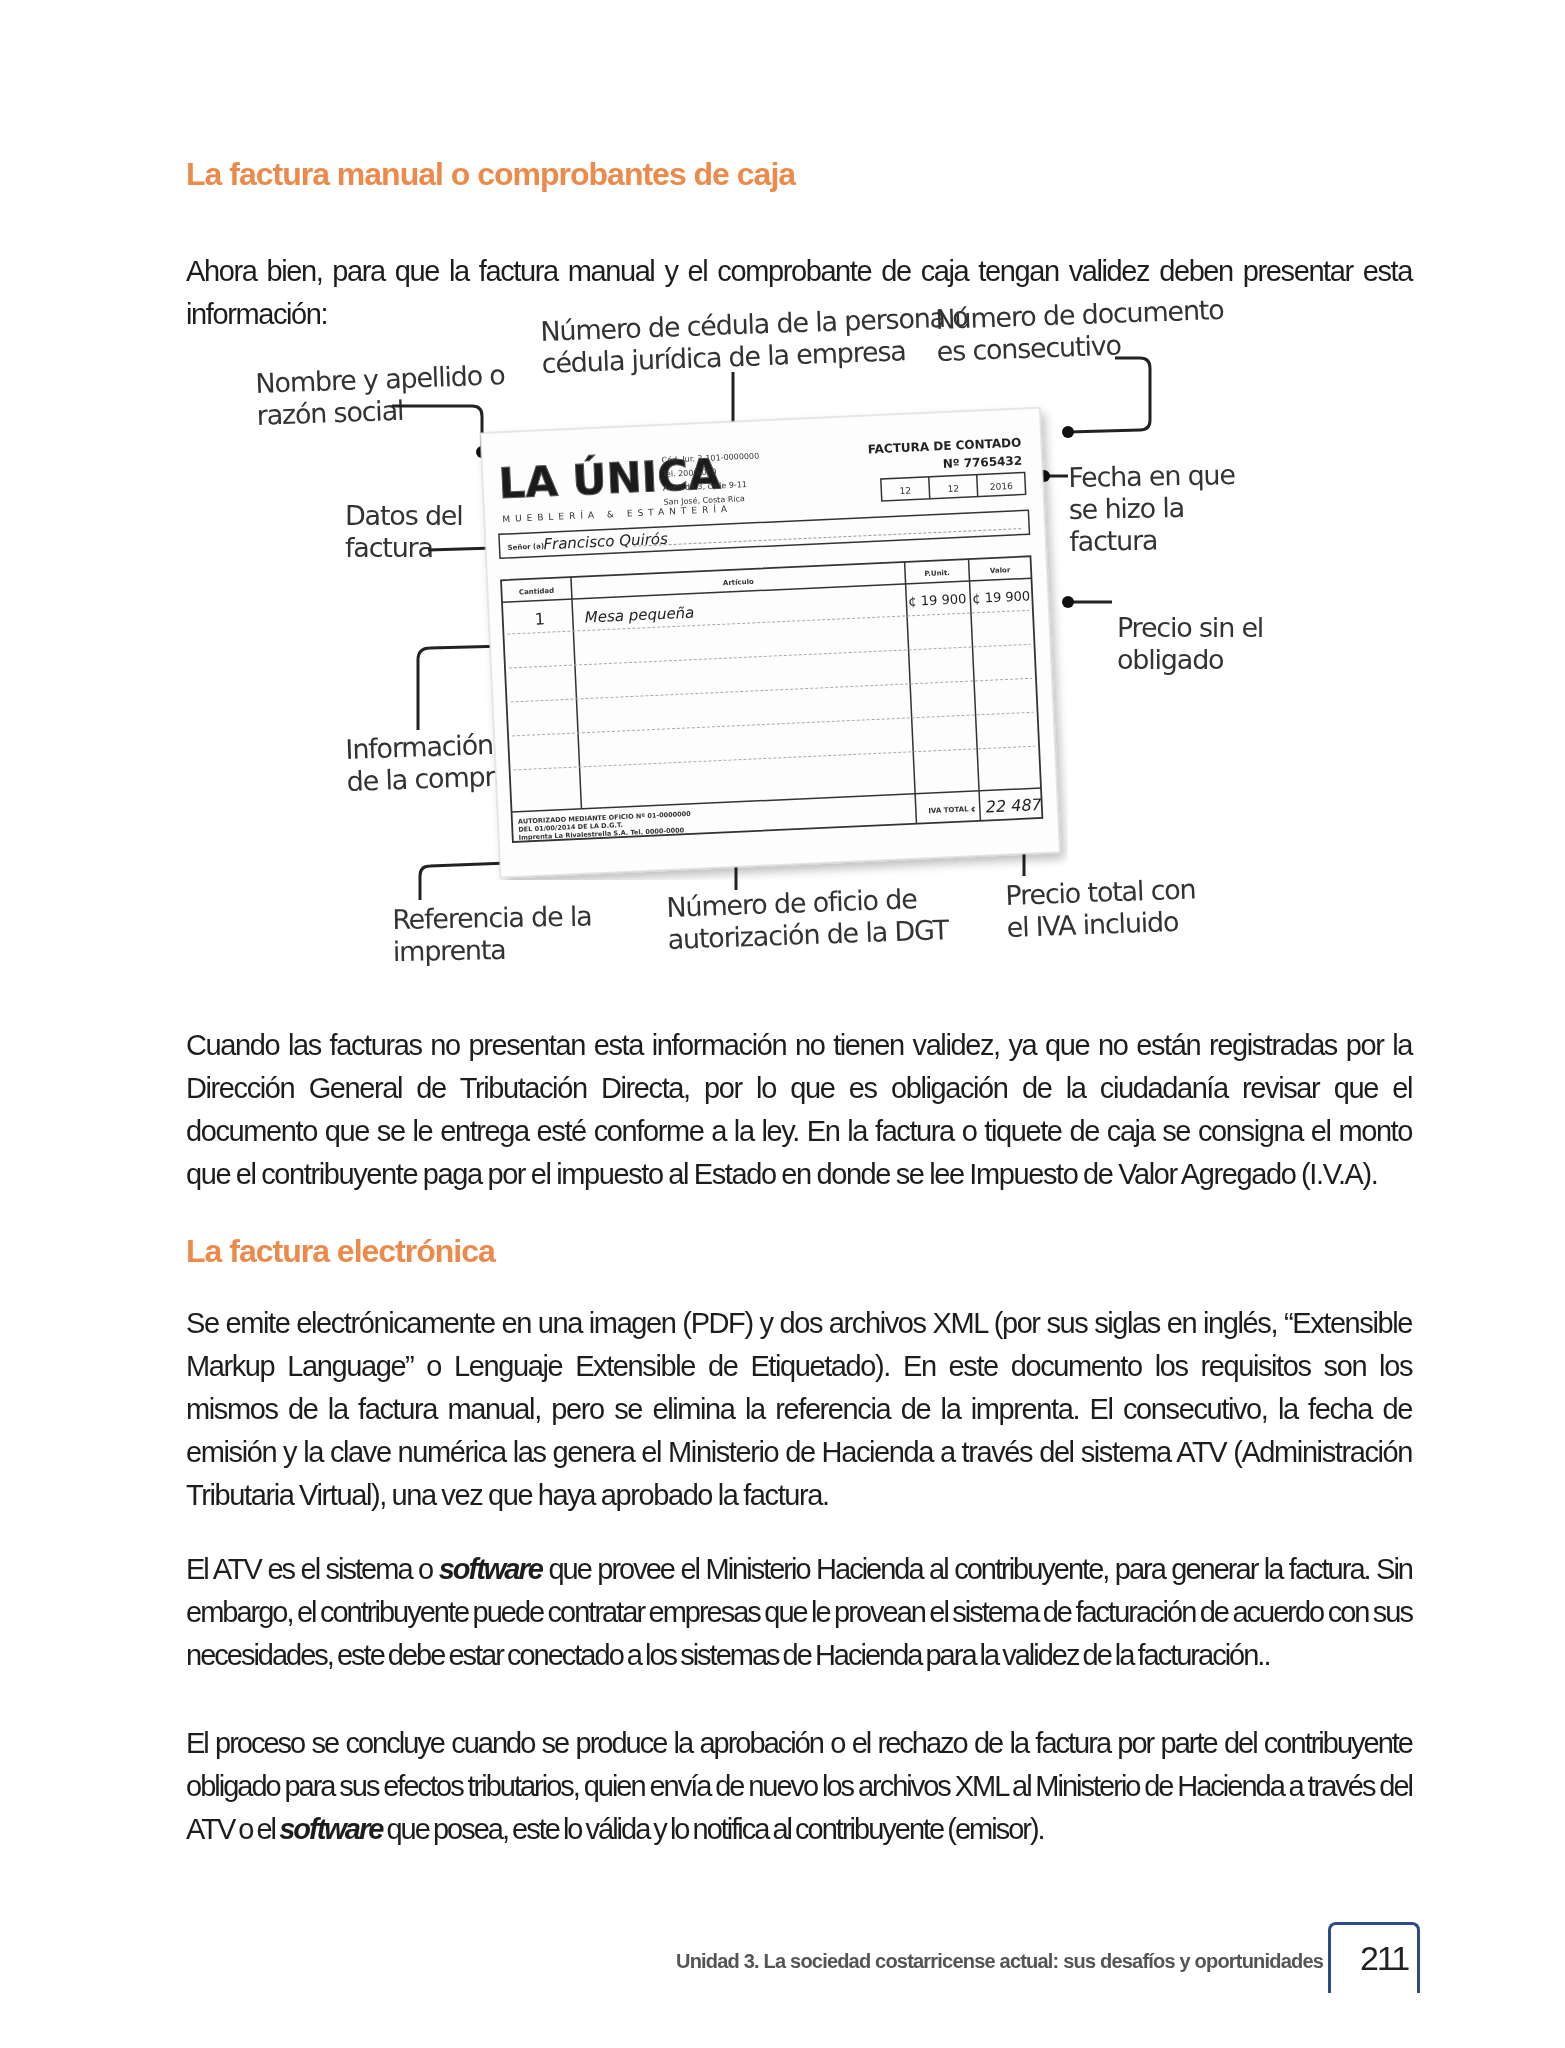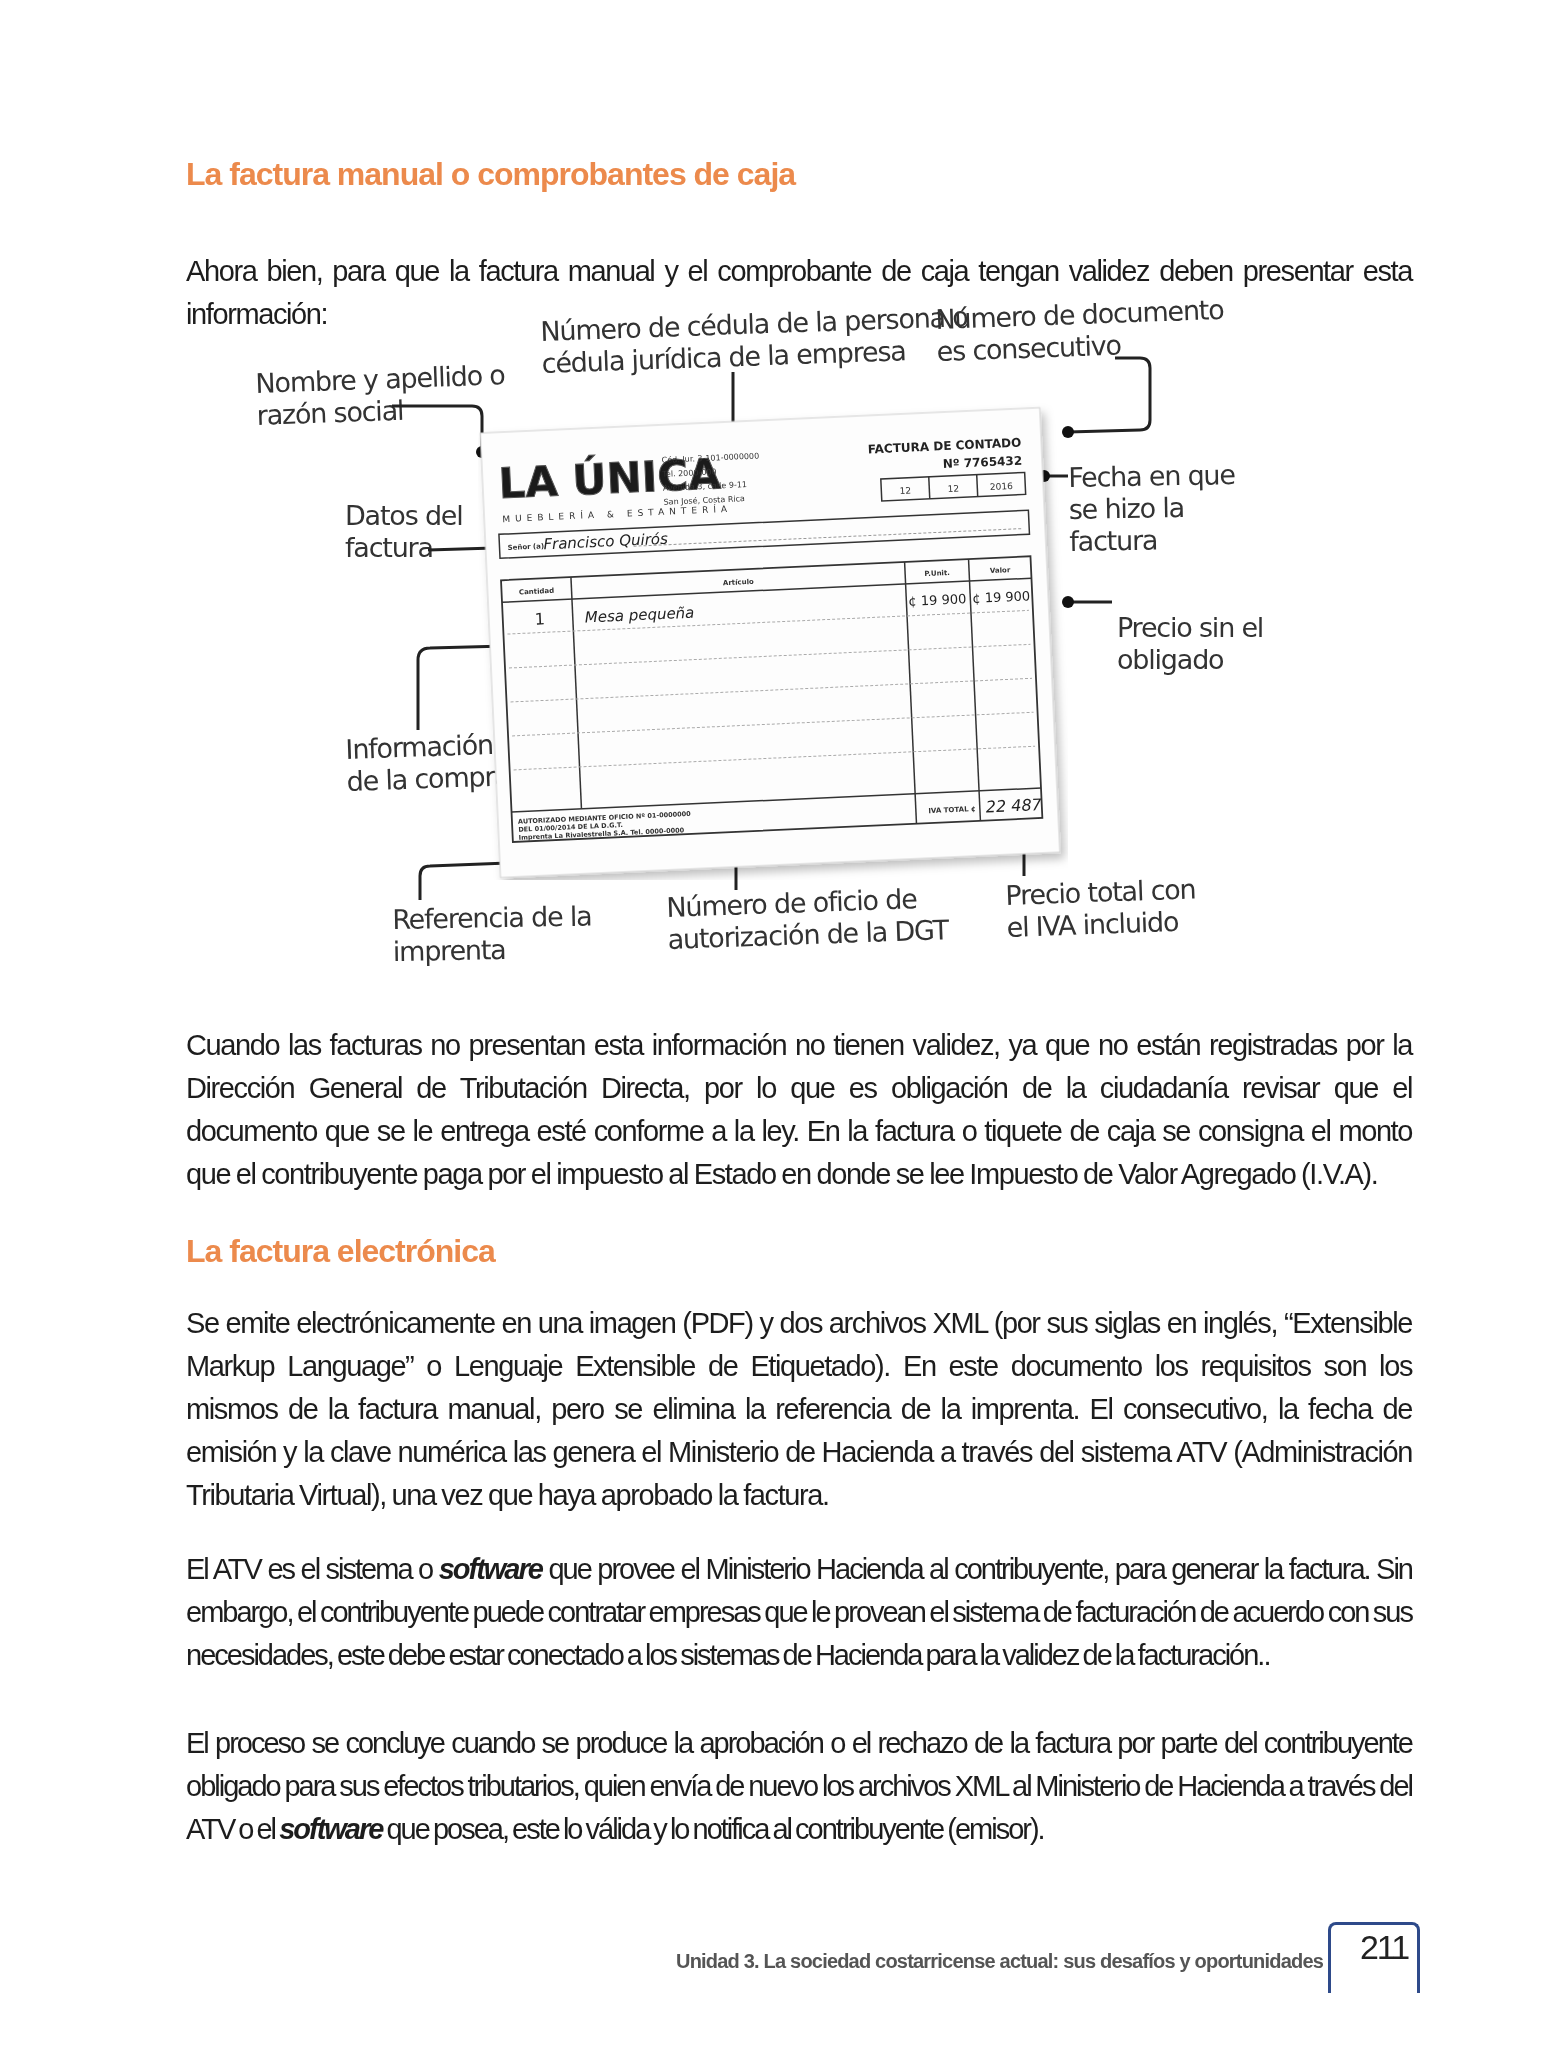--- a/index.html
+++ b/index.html
@@ -13,21 +13,21 @@
   .para.tight { letter-spacing: -2px; word-spacing: -2px; }
   .para em { font-style: italic; font-weight: bold; }
   .ann { position: absolute; font-size: 27px; line-height: 32px; color: #333;
          font-family: "DejaVu Sans", sans-serif; letter-spacing: -1.2px; transform: rotate(-2deg);
          transform-origin: left top; }
   .invoice { position: absolute; left: 478px; top: 400px; width: 590px; height: 480px; }
   .footer-text { position: absolute; left: 676px; top: 1950px; font-size: 20px; font-weight: bold;
                  color: #555; letter-spacing: -0.8px; font-family: "Liberation Sans", sans-serif; text-align: right; }
   .page-box { position: absolute; left: 1328px; top: 1922px; width: 86px; height: 68px;
               border: 3px solid #2e4a8a; border-bottom: none; border-radius: 8px 8px 0 0; }
-  .page-num { position: absolute; left: 0; right: 0; top: 3px; text-align: center; font-size: 34px;
+  .page-num { position: absolute; left: 0; right: 0; top: 14px; text-align: center; font-size: 34px;
               color: #222; letter-spacing: -2px; font-family: "Liberation Sans", sans-serif; margin-left: 20px; }
   svg text { font-family: "DejaVu Sans", sans-serif; }
 </style>
 </head>
 <body>
 
 <div class="heading" style="top:156px;">La factura manual o comprobantes de caja</div>
 <div class="para" style="top:202px;margin-top:48px;">Ahora bien, para que la factura manual y el comprobante de caja tengan validez deben presentar esta información:</div>
 
 <div>

